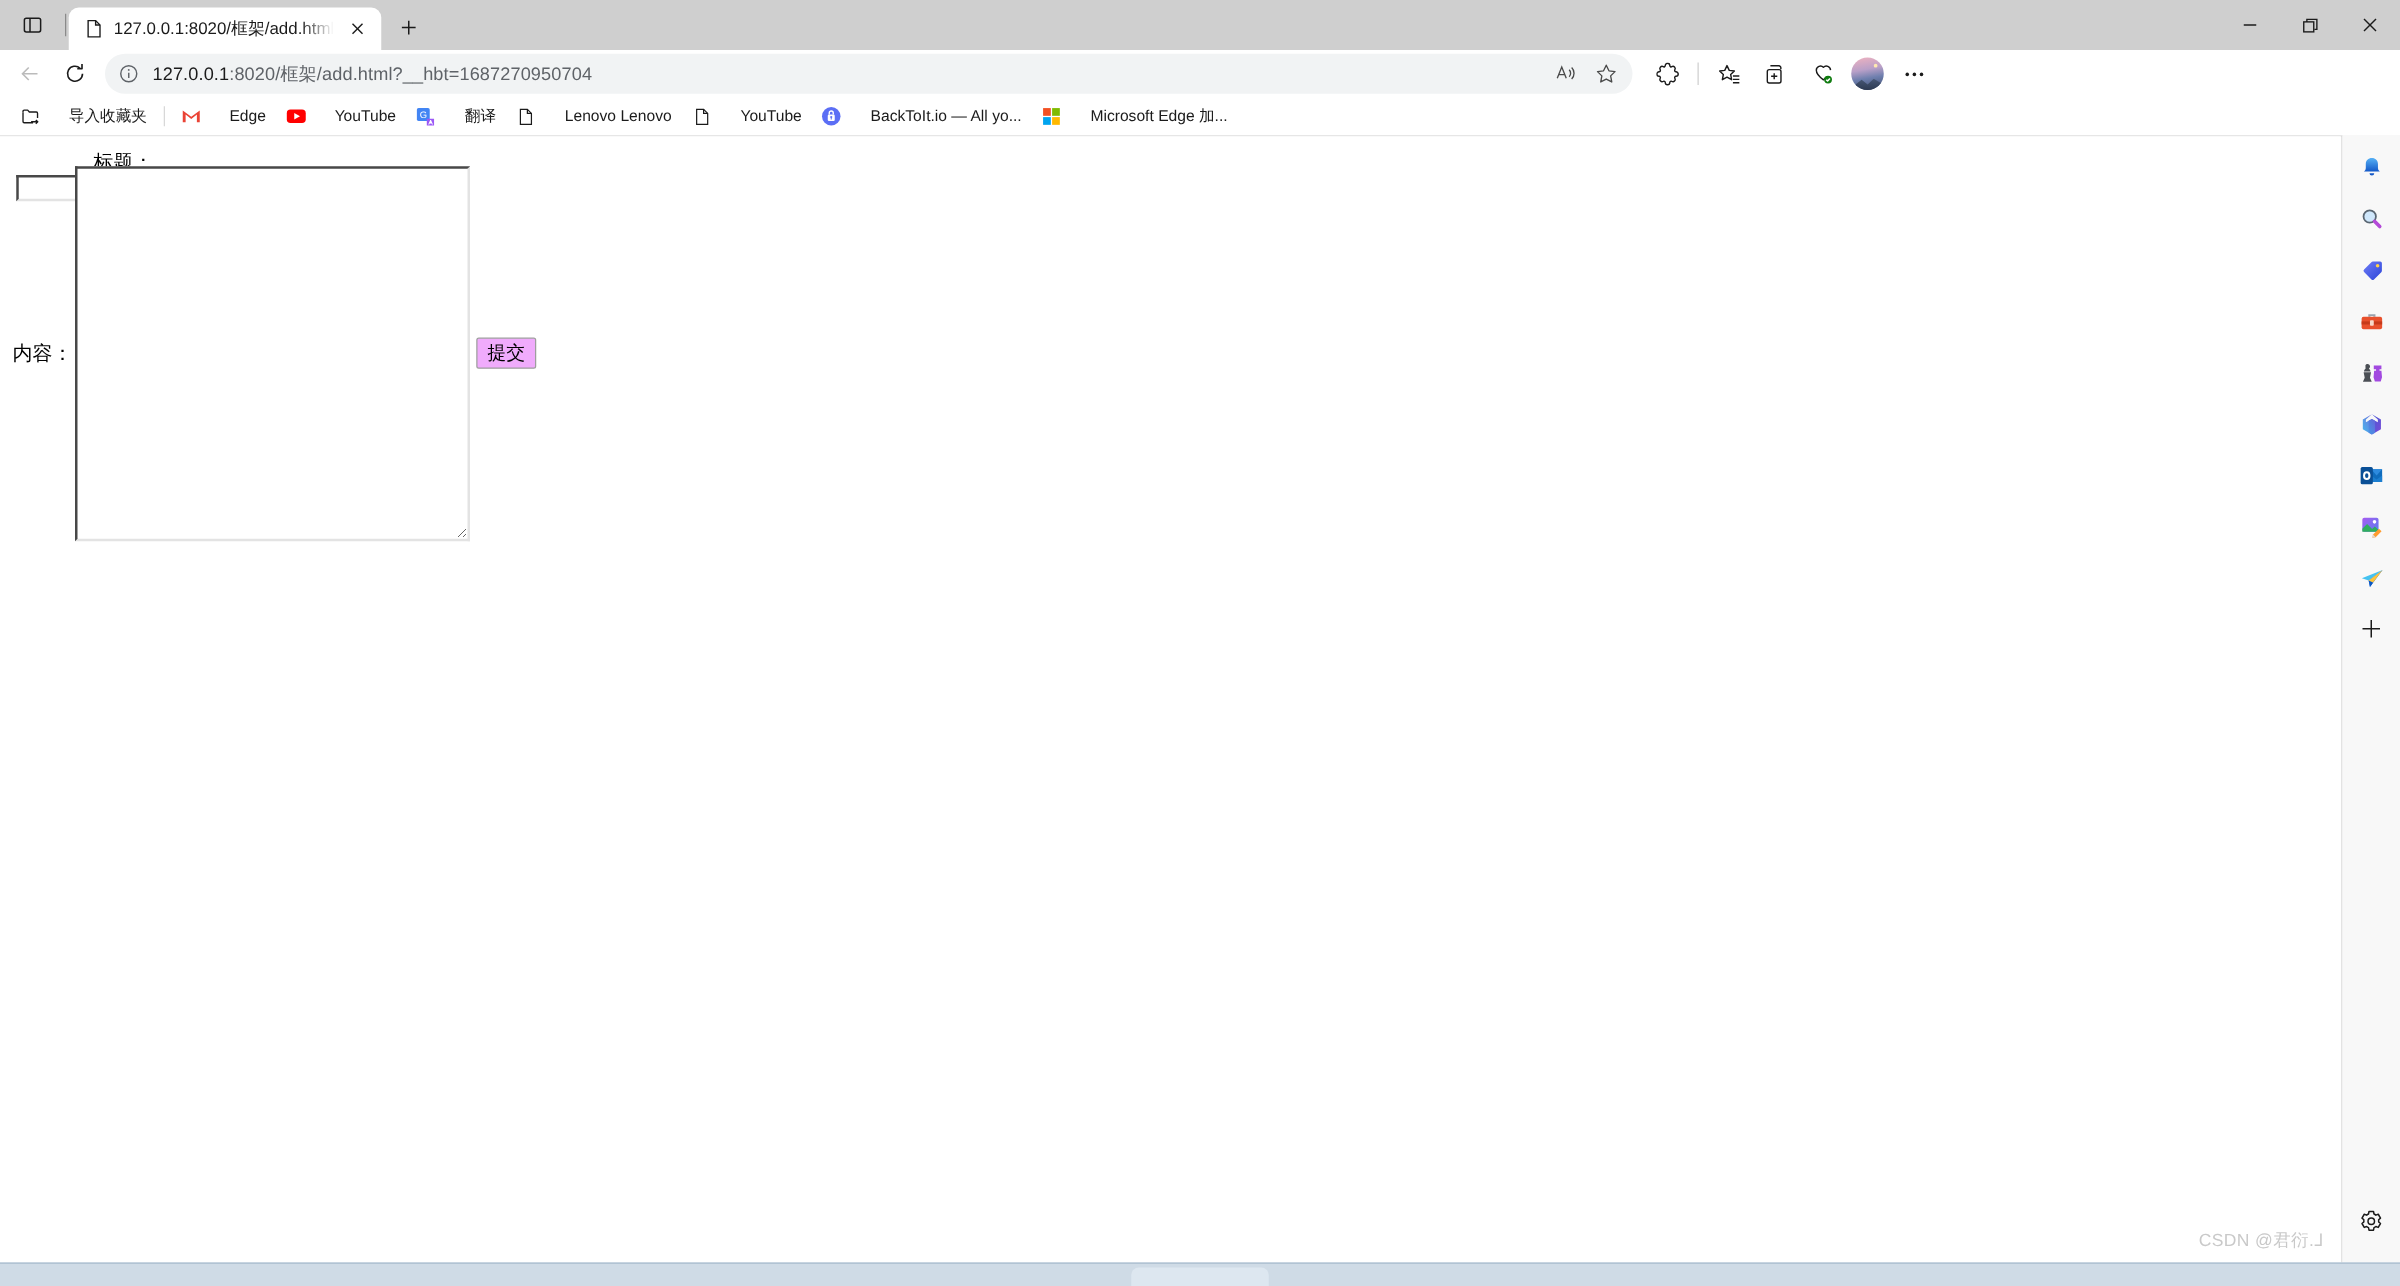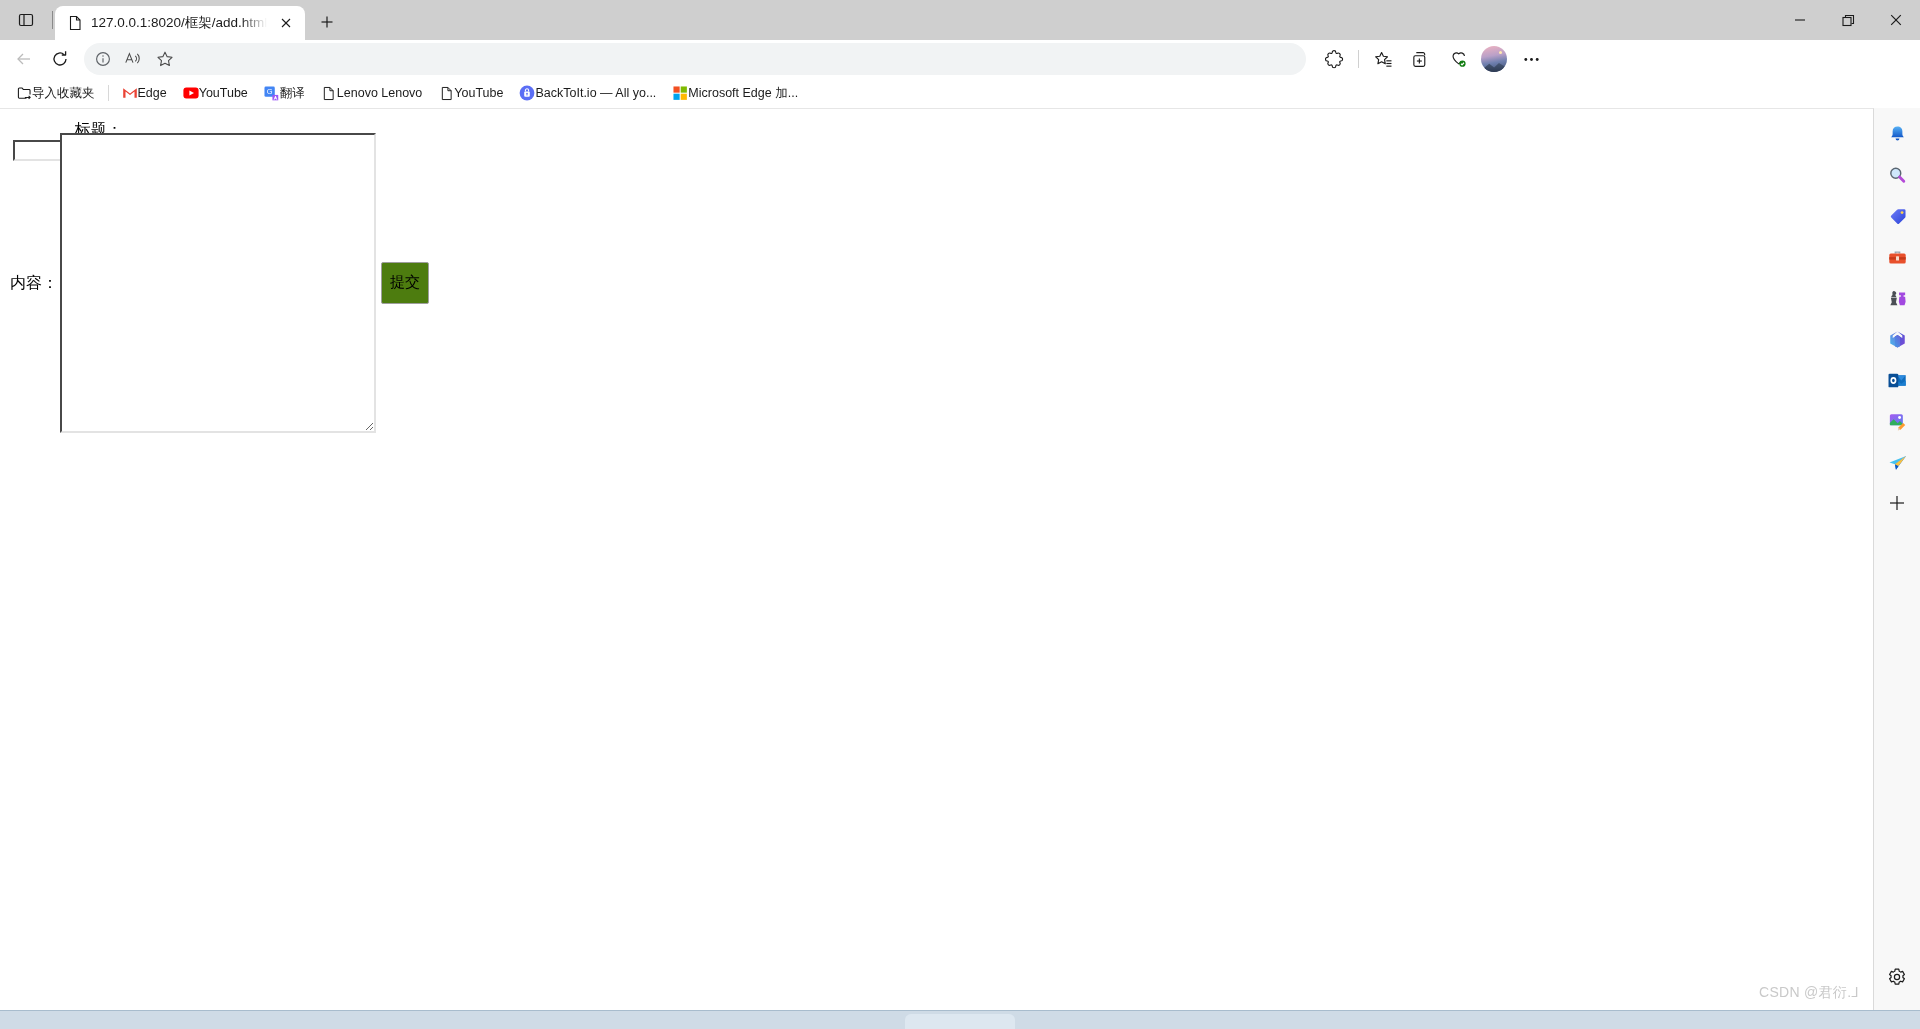--- a/index.html
+++ b/index.html
@@ -99,21 +99,21 @@
   .avatar::before {
     content:""; position:absolute; right:5px; top:5px; width:3px; height:3px; border-radius:50%; background:#ffe9b0;
   }
 
   
   .bookmarks {
     height: 30px; background: #ffffff; display: flex; align-items: center;
     padding: 0 8px; gap: 0; flex: 0 0 30px;
   }
   .bm {
-    display: flex; align-items: center; gap: 0;
+    display: flex; align-items: center; gap: 23px;
     height: 24px; padding: 0 8px; border-radius: 4px;
     font-size: 12.5px; color: #1b1b1b; white-space: nowrap; cursor: pointer;
   }
   .bm-ico { width: 16px; height: 16px; display:flex; align-items:center; justify-content:center; flex: 0 0 16px; }
   .bm-sep { width: 1px; height: 16px; background: #d8d8d8; margin: 0 5px; }
 
   
   .content-area { flex: 1 1 auto; display: flex; background: #ffffff; position: relative; min-height: 0; }
   .page {
     flex: 1 1 auto; position: relative; background: #ffffff;
@@ -137,22 +137,22 @@
   .content-textarea {
     width: 316px; height: 300px; margin-left: 2px;
     border: 2px inset #e0e0e0;
     border-color: #9c9c9c #e3e3e3 #e3e3e3 #9c9c9c;
     background: #ffffff; resize: both; outline: none;
     font-size: 13px; font-family: "DejaVu Sans Mono", monospace;
     padding: 2px;
   }
   .submit-btn {
     margin-left: 5px; margin-bottom: 1px;
-    min-width: 44px; height: 42px; padding: 1px 8px;
-    background: #4d7c0f; color: #000;
+    min-width: 44px; height: 25px; padding: 1px 8px;
+    background: #f0abfc; color: #000;
     border: 1px solid #9e9e9e; border-radius: 2px;
     font-size: 15px; font-family: "DejaVu Sans", sans-serif;
     cursor: pointer; line-height: 21px;
   }
 
   
   .watermark {
     position: absolute; right: 14px; bottom: 8px;
     font-size: 14px; color: #c9c9c9; letter-spacing: .3px;
     white-space: nowrap; pointer-events: none;
@@ -262,20 +262,21 @@
     </div>
 
     <div class="omnibox">
       <span class="omni-info">
         <svg width="16" height="16" viewBox="0 0 16 16" fill="none" stroke="#5f6368" stroke-width="1.15">
           <circle cx="8" cy="8" r="6.4"></circle>
           <line x1="8" y1="7.2" x2="8" y2="11.4"></line>
           <circle cx="8" cy="4.9" r=".75" fill="#5f6368" stroke="none"></circle>
         </svg>
       </span>
+      <span class="omni-url"><b>127.0.0.1</b><span>:8020/框架/add.html?__hbt=1687270950704</span></span>
       <span class="omni-right">
         <span class="omni-btn">
           <svg width="18" height="18" viewBox="0 0 20 20" fill="none" stroke="#4a4a4a" stroke-width="1.2">
             <path d="M2 14 L6 4 L10 14 M3.4 10.8h5.2"></path>
             <path d="M12.6 6.4a4.4 4.4 0 0 1 0 6.2M14.8 4.4a7.2 7.2 0 0 1 0 10.2"></path>
           </svg>
         </span>
         <span class="omni-btn">
           <svg width="18" height="18" viewBox="0 0 20 20" fill="none" stroke="#4a4a4a" stroke-width="1.2" stroke-linejoin="round">
             <polygon points="10,2.4 12.4,7.4 17.8,8.1 13.9,11.9 14.9,17.3 10,14.7 5.1,17.3 6.1,11.9 2.2,8.1 7.6,7.4"></polygon>

